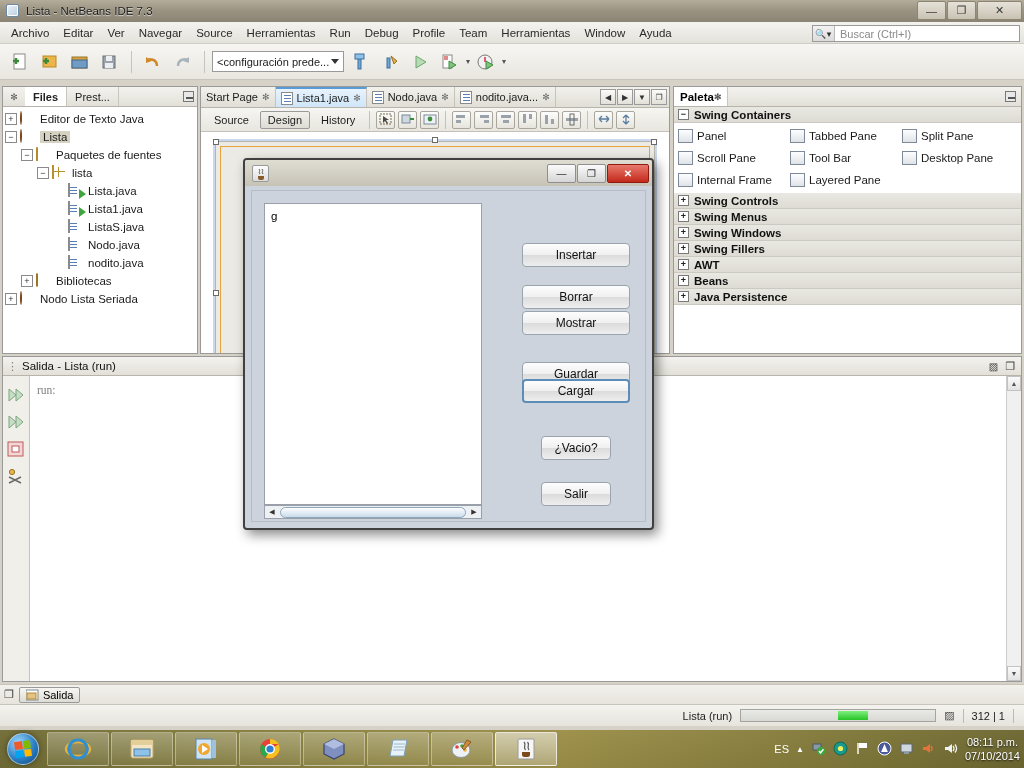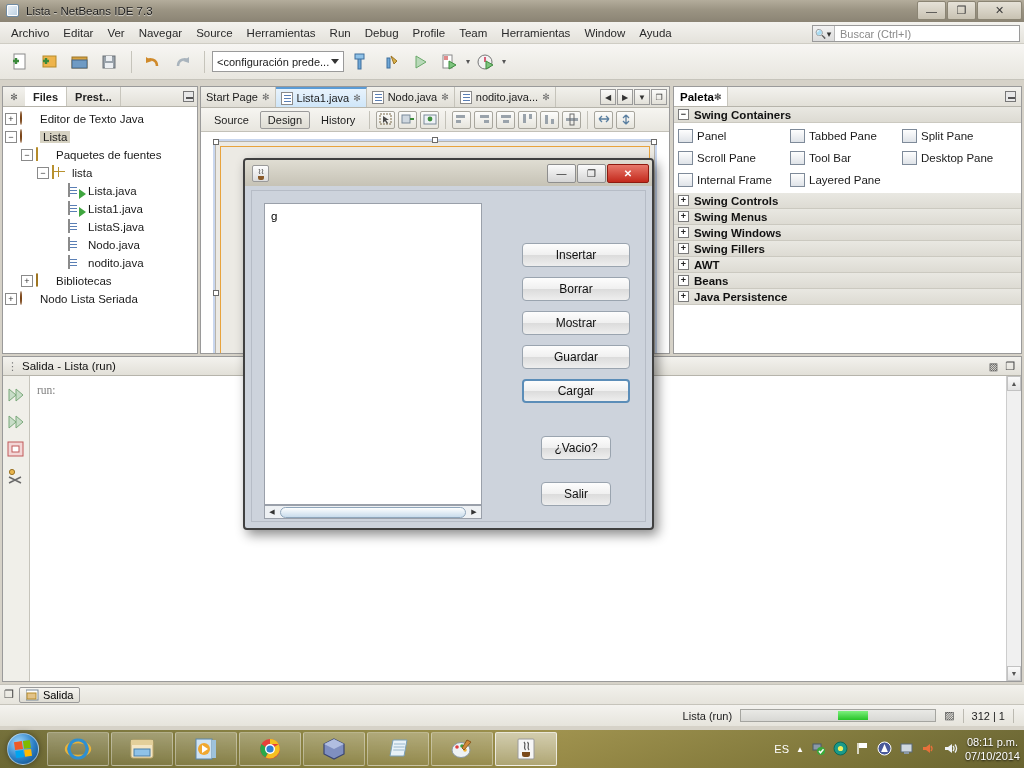--- a/index.html
+++ b/index.html
@@ -71,21 +71,21 @@
   .cfg-combo {
     width: 132px; height: 21px; background: #fff; border: 1px solid #9a9a9a;
     display: flex; align-items: center; font-size: 11px; color: #222; padding-left: 4px;
     position: relative;
   }
   .cfg-arrow { position: absolute; right: 4px; top: 7px; border-left: 4px solid transparent; border-right: 4px solid transparent; border-top: 5px solid #333; }
 
   
   .lpanel { position: absolute; left: 2px; top: 86px; width: 196px; height: 268px; background: #fff; border: 1px solid #9a9a9a; }
   .lpanel-tabs { height: 20px; background: linear-gradient(to bottom,#f3f2ee,#e2e0d8); border-bottom: 1px solid #b6b4ab; display: flex; align-items: center; }
-  .ltab { padding: 2px 8px; font-size: 11px; color: #222; border-right: 1px solid #c8c6bd; height: 100%; display: flex; align-items: center; font-weight: bold; }
+  .ltab { padding: 2px 8px; font-size: 11px; color: #222; border-right: 1px solid #c8c6bd; height: 100%; display: flex; align-items: center; }
   .ltab.active { background: #fff; font-weight: bold; }
   .ltab-x { width: 22px; display: flex; align-items: center; justify-content: center; color: #555; font-size: 9px; }
   .lpanel-min { margin-left: auto; width: 18px; display: flex; align-items: center; justify-content: center; }
   .minbox { width: 11px; height: 11px; border: 1px solid #777; background: #e8e8e8; position: relative; }
   .minbox:after { content:''; position:absolute; left:2px; bottom:2px; width:7px; height:2px; background:#555; }
   .tree { padding: 3px 0 0 2px; font-size: 11.5px; color: #1a1a1a; }
   .trow { display: flex; align-items: center; height: 18px; white-space: nowrap; }
   .texp { width: 12px; height: 12px; border: 1px solid #8a8a8a; background: #fff; margin-right: 3px;
           display: flex; align-items: center; justify-content: center; font-size: 9px; line-height: 1; color: #333; flex: none; }
   .texp.none { border: none; background: none; }
@@ -648,23 +648,23 @@
       <div class="jd-list">
         <div class="jd-list-txt">g</div>
       </div>
       <div class="jd-hscroll">
         <div class="hs-arrow">◀</div>
         <div class="hs-thumb"></div>
         <div class="hs-arrow">▶</div>
       </div>
       <div id="jbtns">
           <div class="jbtn" style="top: 52px;">Insertar</div>
-          <div class="jbtn" style="top: 86px;">Borrar</div>
+          <div class="jbtn" style="top: 94px;">Borrar</div>
           <div class="jbtn" style="top: 120px;">Mostrar</div>
-          <div class="jbtn" style="top: 154px;">Guardar</div>
+          <div class="jbtn" style="top: 171px;">Guardar</div>
           <div class="jbtn focus" style="top: 188px;">Cargar</div>
           <div class="jbtn small" style="top: 245px; left: 270px; width: 70px; margin-left: 19px;">¿Vacio?</div>
           <div class="jbtn small" style="top: 291px; left: 270px; width: 70px; margin-left: 19px;">Salir</div>
         </div>
     </div>
   </div>
 
   <div class="winbtnbar">
     <span style="font-size:11px;color:#444;">❐</span>
     <div class="wb">

